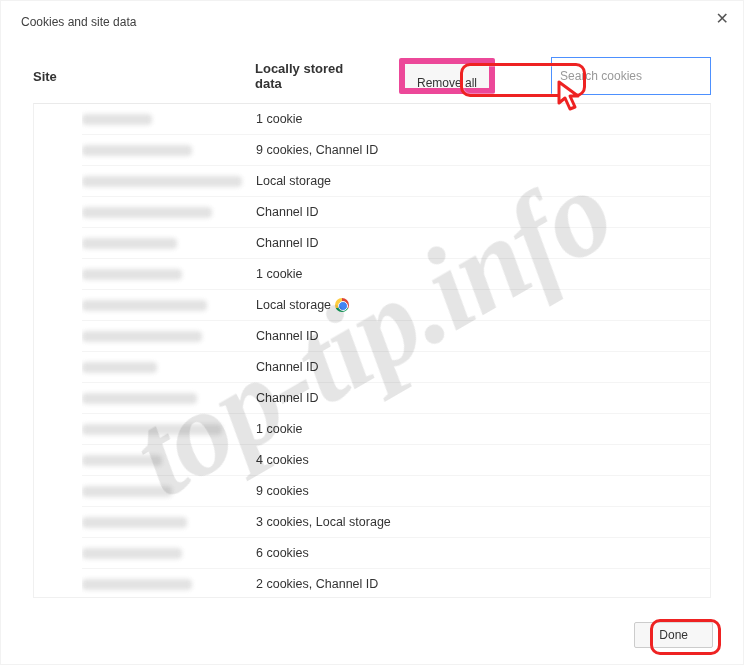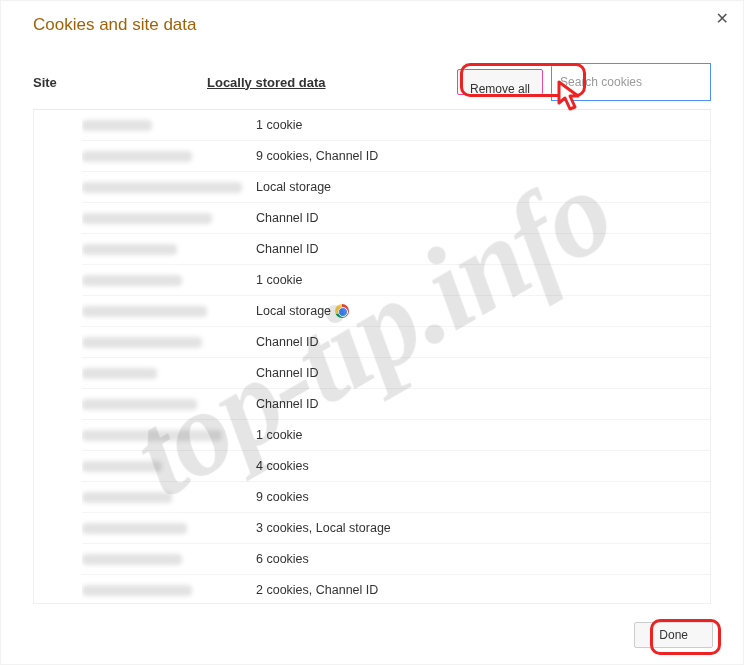--- a/index.html
+++ b/index.html
@@ -27,45 +27,44 @@
   .close-btn {
     position: absolute;
     top: 10px;
     right: 14px;
     font-size: 16px;
     color: #555;
     cursor: pointer;
     line-height: 1;
   }
   .dialog-title {
-    font-size: 17px;
+    font-size: 12px;
     font-weight: 400;
-    color: #a16207;
+    color: #404040;
     margin-bottom: 24px;
-    margin-left: 12px;
   }
   .header-row {
     display: flex;
     align-items: center;
     padding: 4px 12px 8px 12px;
+    gap: 48px;
   }
   .col-site {
     width: 174px;
     font-weight: 700;
     font-size: 13px;
   }
   .col-data {
     flex: 1;
     font-weight: 700;
     font-size: 13px;
-    text-decoration: underline;
   }
   .remove-all-btn {
     background: #f7f7f7;
-    border: 1px solid #ec4899;
+    border: 6px solid #ec4899;
     border-radius: 2px;
     padding: 12px 12px;
     font-size: 12px;
     color: #333;
     cursor: pointer;
     margin-right: 8px;
     height: 26px;
   }
   .search-input {
     width: 160px;

